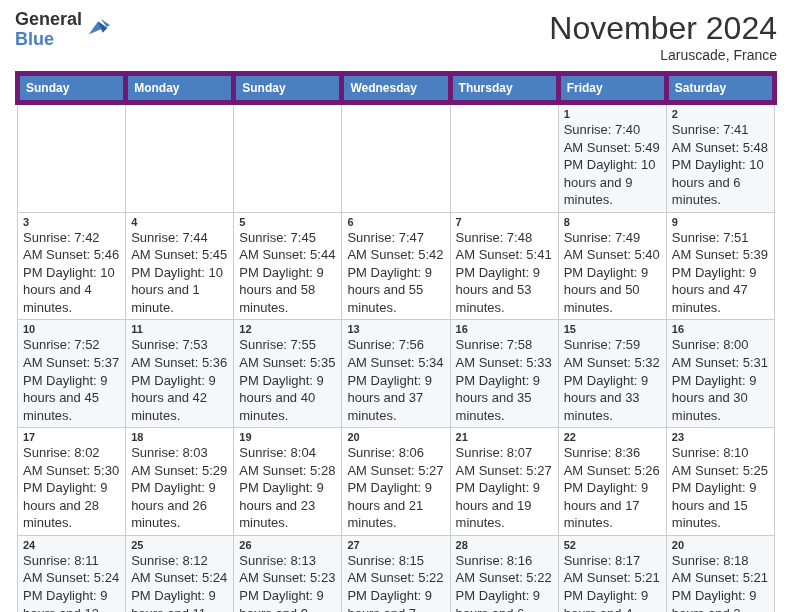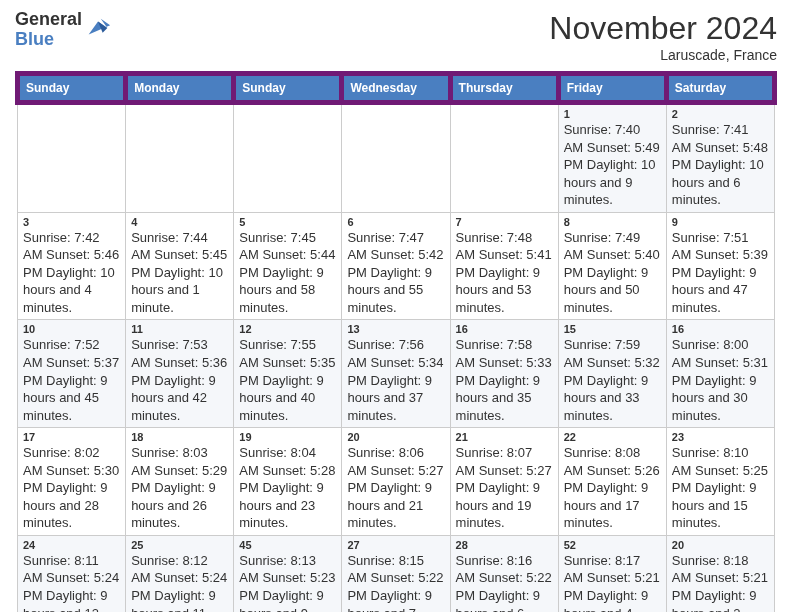--- a/index.html
+++ b/index.html
@@ -272,21 +272,21 @@
 Daylight: 9 hours and 21 minutes.</div>
           </td>
           <td>
             <span class="day-num">21</span>
             <div class="day-info">Sunrise: 8:07 AM
 Sunset: 5:27 PM
 Daylight: 9 hours and 19 minutes.</div>
           </td>
           <td>
             <span class="day-num">22</span>
-            <div class="day-info">Sunrise: 8:08 AM
+            <div class="day-info">Sunrise: 8:36 AM
 Sunset: 5:26 PM
 Daylight: 9 hours and 17 minutes.</div>
           </td>
           <td>
             <span class="day-num">23</span>
             <div class="day-info">Sunrise: 8:10 AM
 Sunset: 5:25 PM
 Daylight: 9 hours and 15 minutes.</div>
           </td>
         </tr>
@@ -297,21 +297,21 @@
 Sunset: 5:24 PM
 Daylight: 9 hours and 13 minutes.</div>
           </td>
           <td>
             <span class="day-num">25</span>
             <div class="day-info">Sunrise: 8:12 AM
 Sunset: 5:24 PM
 Daylight: 9 hours and 11 minutes.</div>
           </td>
           <td>
-            <span class="day-num">45</span>
+            <span class="day-num">26</span>
             <div class="day-info">Sunrise: 8:13 AM
 Sunset: 5:23 PM
 Daylight: 9 hours and 9 minutes.</div>
           </td>
           <td>
             <span class="day-num">27</span>
             <div class="day-info">Sunrise: 8:15 AM
 Sunset: 5:22 PM
 Daylight: 9 hours and 7 minutes.</div>
           </td>

